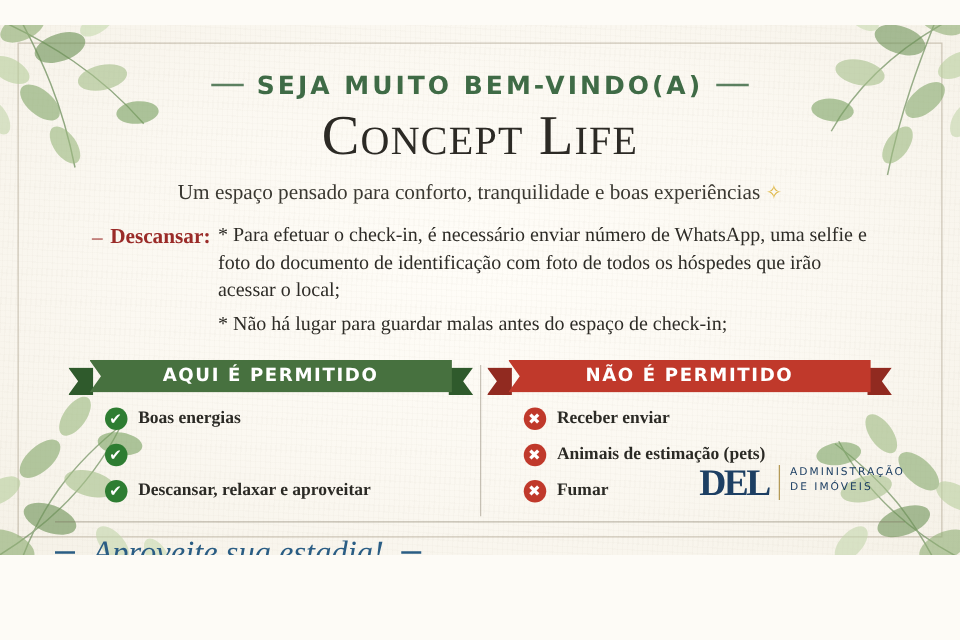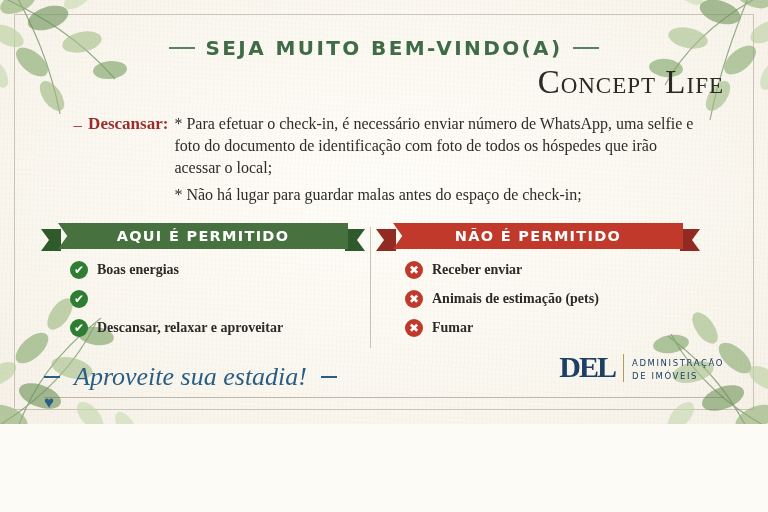--- a/index.html
+++ b/index.html
@@ -13,20 +13,21 @@
     font-family: "Liberation Serif", serif;
     background: #fdfbf6;
   }
   .poster {
     position: relative;
     width: 768px;
     height: 424px;
     background:
       radial-gradient(ellipse at 50% 45%, #fffdf8 0%, #fbf8f1 55%, #f5f1e7 100%);
     overflow: hidden;
+    margin-top: 20px;
   }
   
   .texture {
     position: absolute;
     inset: 0;
     background-image:
       repeating-linear-gradient(92deg, rgba(180,170,150,0.045) 0px, rgba(180,170,150,0.045) 1px, transparent 1px, transparent 4px),
       repeating-linear-gradient(3deg, rgba(180,170,150,0.035) 0px, rgba(180,170,150,0.035) 1px, transparent 1px, transparent 5px);
     pointer-events: none;
   }
@@ -66,28 +67,27 @@
   }
   .welcome {
     font-family: "DejaVu Sans", sans-serif;
     font-weight: bold;
     font-size: 20px;
     letter-spacing: 2.4px;
     color: #3f6b46;
   }
   .title {
     font-family: "Liberation Serif", serif;
-    font-size: 33px;
+    font-size: 45px;
     line-height: 1;
     letter-spacing: 1px;
     color: #2c2a25;
     margin-top: 6px;
     font-variant: small-caps;
     text-transform: capitalize;
-    text-align: right;
   }
   .subtitle {
     font-size: 17px;
     color: #3a3831;
     margin-top: 13px;
   }
   .sparkle { color: #e0b94a; font-size: 16px; }
 
   
   .important-block {
@@ -116,20 +116,21 @@
     color: #2e2c27;
     line-height: 22px;
     max-width: 520px;
   }
   .important-list p { margin: 0 0 5px 0; }
   .important-list .l1 { text-align: left; }
 
   
   .columns {
     display: flex;
+    justify-content: center;
     align-items: flex-start;
     gap: 8px;
     margin-top: 12px;
   }
   .col { width: 318px; }
   .divider-v {
     width: 1px;
     align-self: stretch;
     background: rgba(120,110,90,0.4);
     margin-top: 4px;
@@ -223,21 +224,21 @@
     color: #2a5d84;
     font-size: 17px;
     margin-top: 1px;
   }
 
   .brand {
     position: absolute;
     right: 44px;
     bottom: 42px;
     display: flex;
-    align-items: flex-end;
+    align-items: flex-start;
     gap: 8px;
     z-index: 6;
   }
   .brand-mark {
     font-family: "Liberation Serif", serif;
     font-size: 30px;
     font-weight: bold;
     color: #1d3f63;
     letter-spacing: -2px;
     line-height: 1;
@@ -347,20 +348,24 @@
   <div class="content">
 
     <div class="welcome-row">
       <span class="welcome-line"></span>
       <span class="welcome">SEJA MUITO BEM-VINDO(A)</span>
       <span class="welcome-line"></span>
     </div>
 
     <div class="title">Concept Life</div>
 
+    <div class="subtitle">
+      <span>Um espaço pensado para conforto, tranquilidade e boas experiências</span>
+      <span class="sparkle">✧</span>
+    </div>
 
     <div class="important-block">
       <span class="dash">–</span>
       <span class="important-label">Descansar:</span>
       <div class="important-list">
         <p class="l1">* Para efetuar o check-in, é necessário enviar número de WhatsApp, uma selfie e foto do documento de identificação com foto de todos os hóspedes que irão acessar o local;</p>
         <p>* Não há lugar para guardar malas antes do espaço de check-in;</p>
       </div>
     </div>
 

